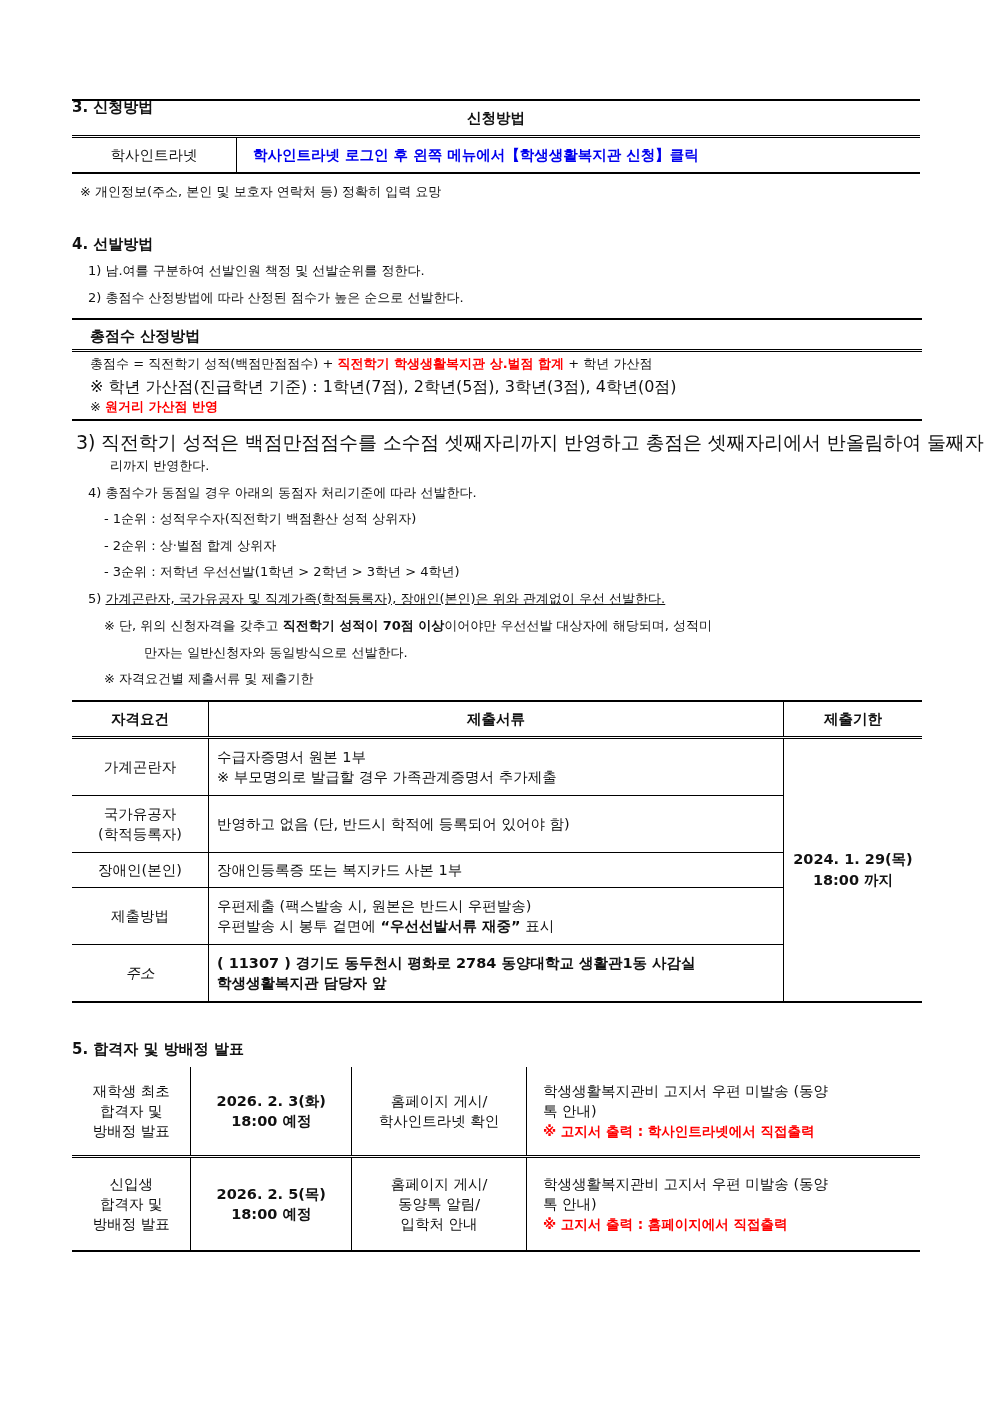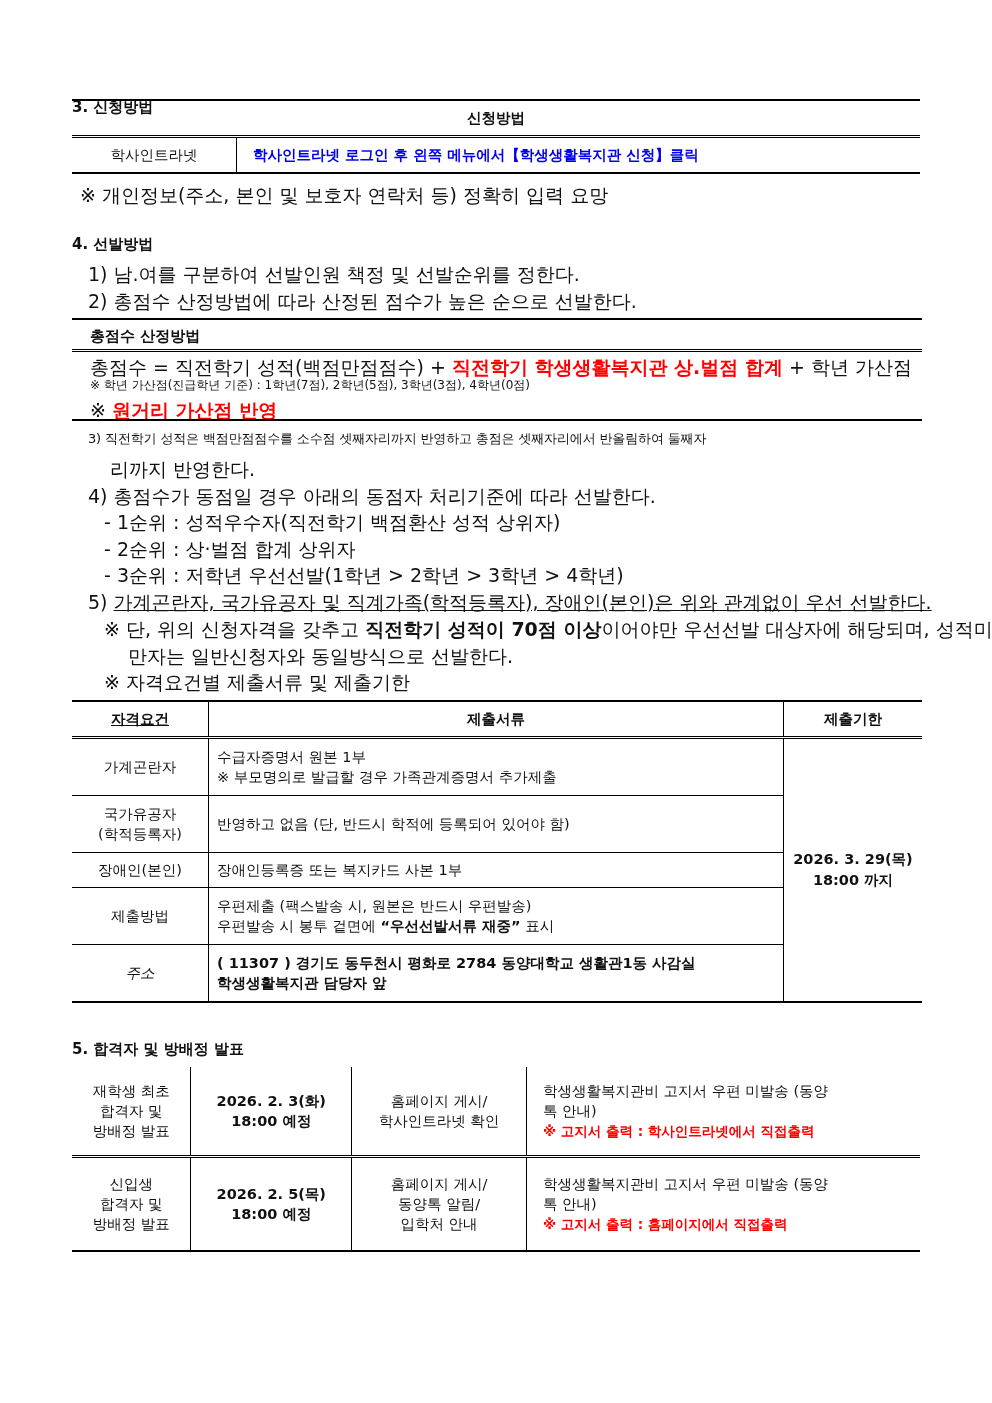--- a/index.html
+++ b/index.html
@@ -3,21 +3,21 @@
 <meta charset="utf-8">
 <style>
   html, body { margin: 0; padding: 0; background: #ffffff; }
   body {
     width: 992px; height: 1403px; position: relative; overflow: hidden;
     font-family: "DejaVu Sans", "Liberation Sans", sans-serif;
     color: #111; font-size: 14.5px;
   }
   .abs { position: absolute; }
   .h { font-weight: bold; font-size: 15px; }
-  .line { white-space: nowrap; font-size: 19px; }
+  .line { white-space: nowrap; font-size: 13px; }
   .red { color: #ff0000; }
   .blue { color: #0000ee; }
   .bold { font-weight: bold; }
   .ul { text-decoration: underline; }
   table { border-collapse: collapse; position: absolute; }
   td, th { font-size: 14.5px; padding: 0 8px; }
   .thick-top { border-top: 2px solid #000; }
   .thick-bottom { border-bottom: 2px solid #000; }
   .dbl-bottom { border-bottom: 3px double #000; }
   .vl { border-left: 1px solid #000; }
@@ -47,57 +47,57 @@
 <div class="abs h" style="left:72px; top:235px;">4. 선발방법</div>
 <div class="abs line" style="left:88px; top:262px;">1) 남.여를 구분하여 선발인원 책정 및 선발순위를 정한다.</div>
 <div class="abs line" style="left:88px; top:289px;">2) 총점수 산정방법에 따라 산정된 점수가 높은 순으로 선발한다.</div>
 
 <div class="abs" style="left:72px; top:318px; width:850px; height:2px; background:#000;"></div>
 <div class="abs h" style="left:90px; top:327px;">총점수 산정방법</div>
 <div class="abs" style="left:72px; top:349px; width:850px; height:0; border-top:3px double #000;"></div>
 <div class="abs line" style="left:90px; top:355px;text-align:center;">
   <span>총점수 = 직전학기 성적(백점만점점수) + </span><span class="red bold">직전학기 학생생활복지관 상.벌점 합계</span><span> + 학년 가산점</span>
 </div>
-<div class="abs line" style="left:90px; top:377px; font-size:12px;">※ 학년 가산점(진급학년 기준) : 1학년(7점), 2학년(5점), 3학년(3점), 4학년(0점)</div>
+<div class="abs line" style="left:90px; top:377px; font-size:16px;">※ 학년 가산점(진급학년 기준) : 1학년(7점), 2학년(5점), 3학년(3점), 4학년(0점)</div>
 <div class="abs line" style="left:90px; top:398px;">
   <span>※ </span><span class="red bold">원거리 가산점 반영</span>
 </div>
 <div class="abs" style="left:72px; top:419px; width:850px; height:2px; background:#000;"></div>
 
-<div class="abs line" style="left:88px; top:430px; font-size:13px; letter-spacing:-0.15px;">3) 직전학기 성적은 백점만점점수를 소수점 셋째자리까지 반영하고 총점은 셋째자리에서 반올림하여 둘째자</div>
+<div class="abs line" style="left:76px; top:430px; font-size:19px; letter-spacing:-0.15px;">3) 직전학기 성적은 백점만점점수를 소수점 셋째자리까지 반영하고 총점은 셋째자리에서 반올림하여 둘째자</div>
 <div class="abs line" style="left:110px; top:457px;">리까지 반영한다.</div>
 <div class="abs line" style="left:88px; top:484px;">4) 총점수가 동점일 경우 아래의 동점자 처리기준에 따라 선발한다.</div>
 <div class="abs line" style="left:104px; top:510px;">- 1순위 : 성적우수자(직전학기 백점환산 성적 상위자)</div>
 <div class="abs line" style="left:104px; top:537px;">- 2순위 : 상·벌점 합계 상위자</div>
 <div class="abs line" style="left:104px; top:563px;">- 3순위 : 저학년 우선선발(1학년 &gt; 2학년 &gt; 3학년 &gt; 4학년)</div>
 
 <div class="abs line" style="left:88px; top:590px;">
   <span>5) </span><span class="ul">가계곤란자, 국가유공자 및 직계가족(학적등록자), 장애인(본인)은 위와 관계없이 우선 선발한다.</span>
 </div>
 <div class="abs line" style="left:104px; top:617px;">
   <span>※ 단, 위의 신청자격을 갖추고 </span><span class="bold">직전학기 성적이 70점 이상</span><span>이어야만 우선선발 대상자에 해당되며, 성적미</span>
 </div>
-<div class="abs line" style="left:128px; top:644px;text-align:center;">만자는 일반신청자와 동일방식으로 선발한다.</div>
+<div class="abs line" style="left:144px; top:644px;text-align:center;">만자는 일반신청자와 동일방식으로 선발한다.</div>
 <div class="abs line" style="left:104px; top:670px;">※ 자격요건별 제출서류 및 제출기한</div>
 
 <table style="left:72px; top:700px; width:850px;">
   <tbody>
       <tr>
-    <th class="thick-top dbl-bottom center" style="width:120px; height:34px;text-decoration:underline;">자격요건</th>
+    <th class="thick-top dbl-bottom center" style="width:120px; height:34px;">자격요건</th>
     <th class="thick-top dbl-bottom vl center" style="width:558px;">제출서류</th>
     <th class="thick-top dbl-bottom vl center">제출기한</th>
   </tr>
   <tr>
     <td class="center" style="height:56px;">가계곤란자</td>
     <td class="vl cell-lines">
       <div>수급자증명서 원본 1부</div>
       <div>※ 부모명의로 발급할 경우 가족관계증명서 추가제출</div>
     </td>
     <td class="vl center bold thick-bottom" rowspan="5">
-      <div>2026. 3. 29(목)</div>
+      <div>2024. 1. 29(목)</div>
       <div style="margin-top:2px;">18:00 까지</div>
     </td>
   </tr>
   <tr>
     <td class="center hl cell-lines" style="height:56px;">
       <div>국가유공자</div>
       <div>(학적등록자)</div>
     </td>
     <td class="vl hl">반영하고 없음 (단, 반드시 학적에 등록되어 있어야 함)</td>
   </tr>

